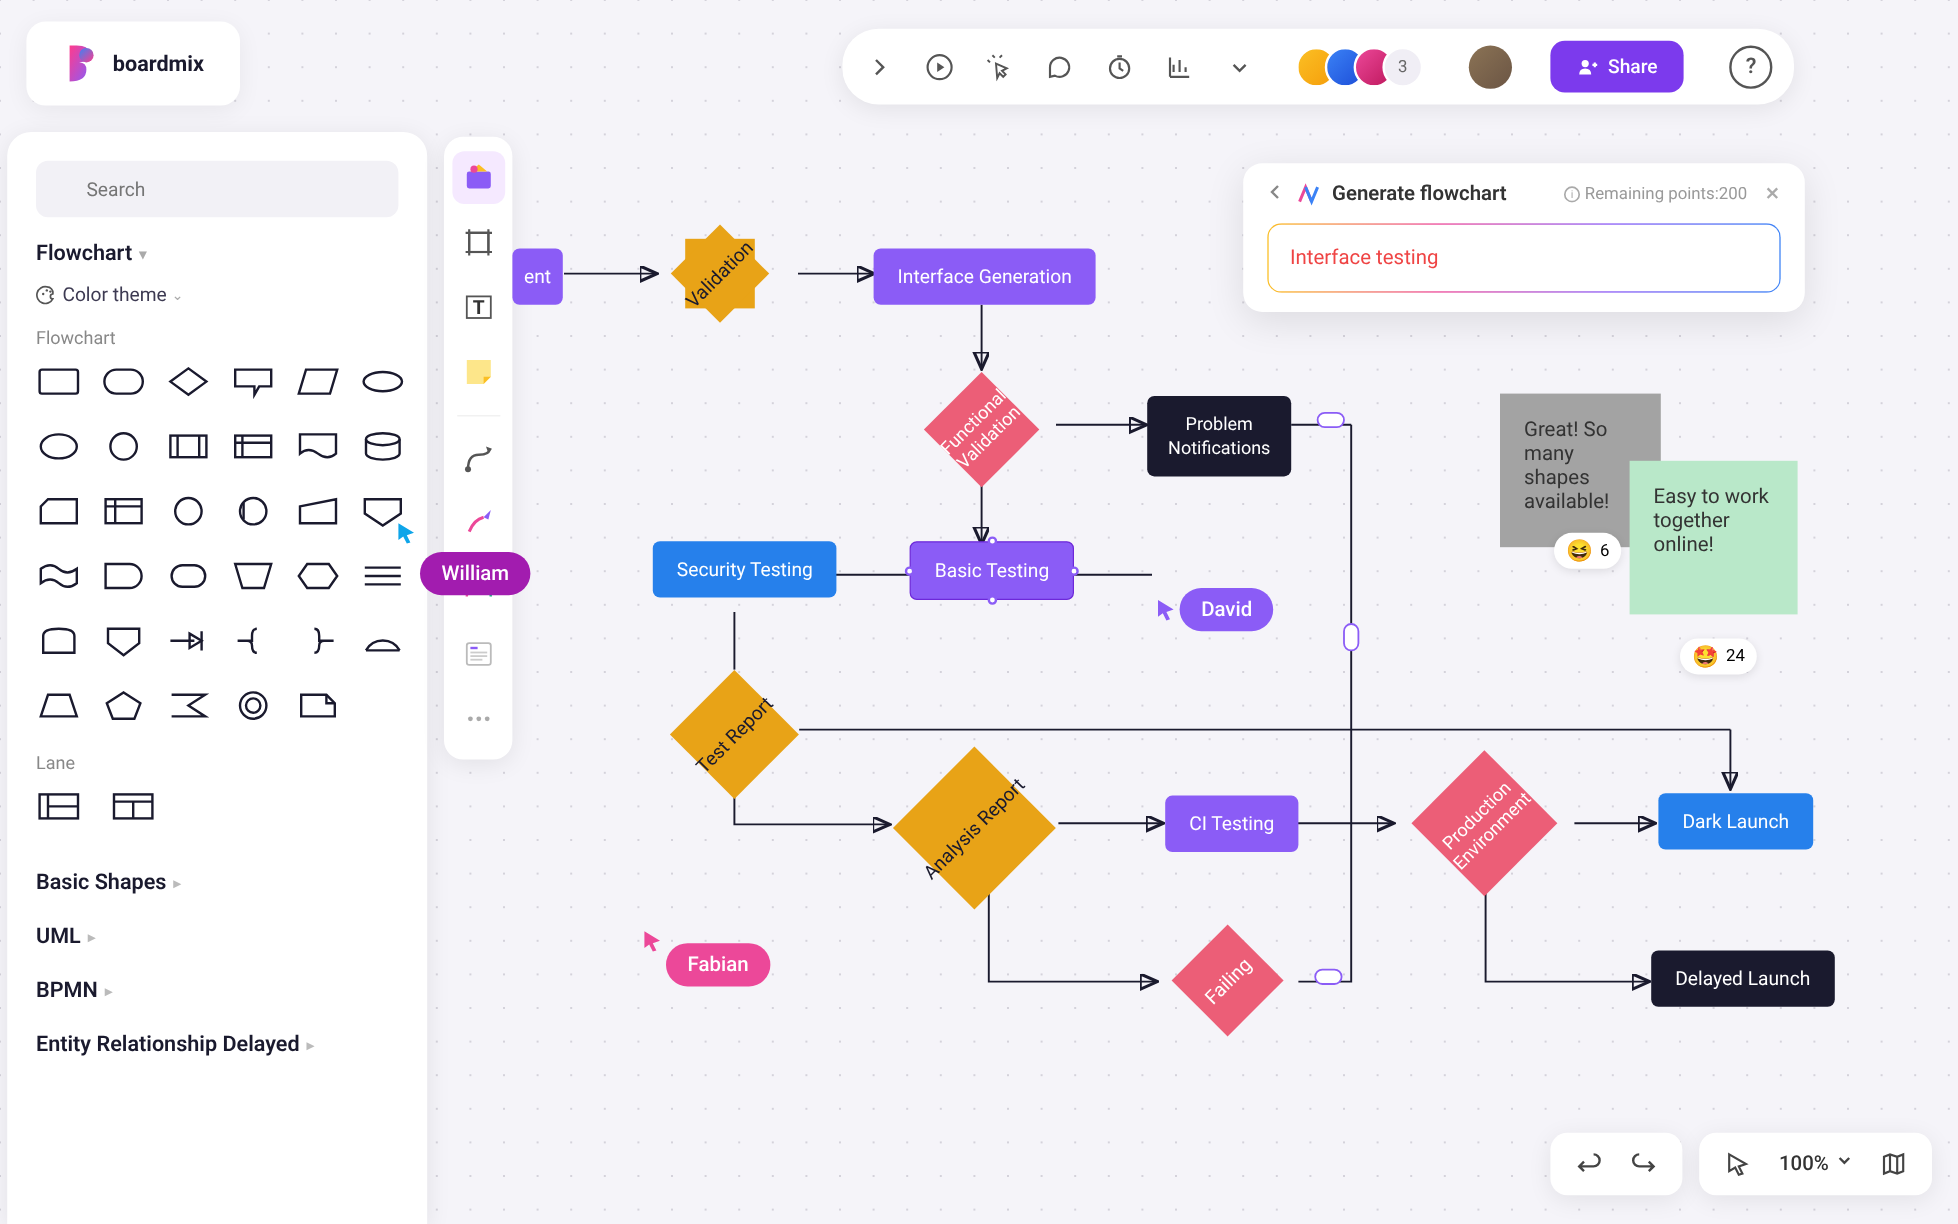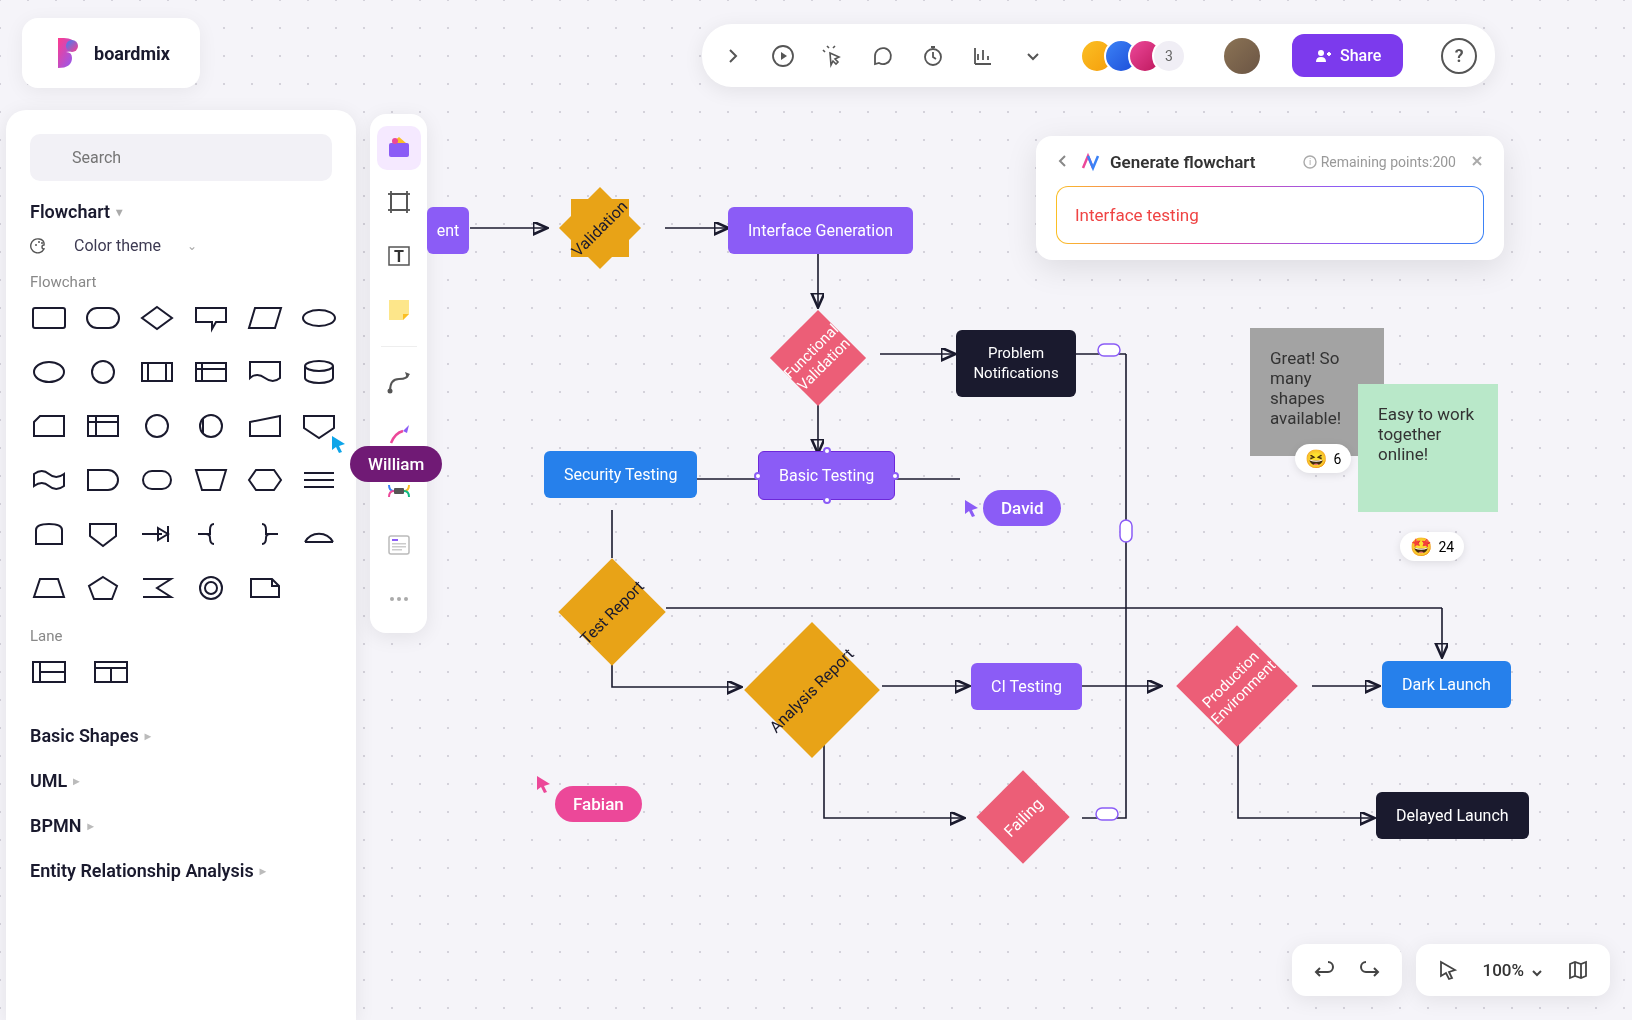--- a/index.html
+++ b/index.html
@@ -26,21 +26,21 @@
 .shape-panel { position: absolute; left: 6px; top: 110px; width: 350px; bottom: 0; background: #fff; border-radius: 20px 20px 0 0; box-shadow: 0 4px 20px rgba(0,0,0,0.08); padding: 24px; overflow-y: auto; }
 .sp-header { display: flex; align-items: center; justify-content: space-between; margin-bottom: 18px; }
 .sp-title { font-size: 20px; font-weight: 600; color: #1a1a2e; }
 .sp-title-s { color: #a8a4b8; font-weight: 400; margin-left: 4px; font-size: 17px; }
 .sp-header-icons { display: flex; gap: 18px; }
 .sp-search { width: 100%; background: #f2f1f6; border: none; border-radius: 10px; padding: 14px 14px 14px 42px; font-size: 16px; color: #8b5cf6; position: relative; }
 .sp-search-wrap { position: relative; margin-bottom: 20px; }
 .sp-search-icon { position: absolute; left: 12px; top: 50%; transform: translateY(-50%); color: #999; }
 .sp-section-title { font-size: 18px; font-weight: 600; color: #1a1a2e; margin-bottom: 14px; display: flex; align-items: center; gap: 6px; }
 .sp-section-title .chev { color: #aaa; font-size: 12px; }
-.sp-color-theme { display: flex; align-items: center; gap: 26px; color: #3d3a52; font-size: 16px; margin-bottom: 18px; cursor: pointer; }
+.sp-color-theme { display: flex; align-items: center; gap: 4px; color: #3d3a52; font-size: 16px; margin-bottom: 18px; cursor: pointer; }
 .sp-subtitle { font-size: 15px; color: #888; margin-bottom: 12px; }
 .shape-grid { display: grid; grid-template-columns: repeat(6, 1fr); gap: 24px 16px; margin-bottom: 24px; }
 .shape-cell { width: 38px; height: 30px; display: flex; align-items: center; justify-content: center; cursor: pointer; }
 .shape-cell svg { width: 100%; height: 100%; }
 .lane-grid { display: flex; gap: 24px; margin-bottom: 26px; }
 .cat-row { font-size: 18px; font-weight: 600; color: #1a1a2e; padding: 12px 0; cursor: pointer; display: flex; align-items: center; gap: 6px; }
 .cat-row .chev { color: #bbb; font-size: 12px; }
 
 
 .vtools { position: absolute; left: 370px; top: 114px; width: 57px; background: #fff; border-radius: 16px; box-shadow: 0 4px 20px rgba(0,0,0,0.08); padding: 12px 0; display: flex; flex-direction: column; align-items: center; gap: 10px; }
@@ -410,21 +410,21 @@
     </div>
   <div class="cat-row">
       <span>UML</span>
       <span class="chev">▸</span>
     </div>
   <div class="cat-row">
       <span>BPMN</span>
       <span class="chev">▸</span>
     </div>
   <div class="cat-row">
-      <span>Entity Relationship Analysis</span>
+      <span>Entity Relationship Delayed</span>
       <span class="chev">▸</span>
     </div>
 </div>
 
 <div class="vtools">
   <div class="vtool active">
       <svg width="30" height="30" viewBox="0 0 30 30">
         <rect x="5" y="10" width="20" height="14" rx="2" fill="#8b5cf6"></rect>
         <path d="M8 10 L15 4 L22 10" fill="#fbbf24"></path>
         <circle cx="11" cy="8" r="3" fill="#ec4899"></circle>
@@ -571,21 +571,21 @@
     <div class="diamond-inner" style="position:relative;">Failing</div>
   </div>
 <div class="node rect dark" style="left:1376px;top:792px;">
     <span>Delayed Launch</span>
   </div>
 
 <div class="cursor-label" style="left:334px;top:406px;">
   <svg class="cursor-ptr" viewBox="0 0 18 20" style="position:absolute;left:-4px;top:28px;">
       <path d="M2 2 L15 10 L9 12 L12 18 L9 19 L6 13 L2 16 Z" fill="#0ea5e9"></path>
     </svg>
-  <div class="cursor-name" style="background:#701a75;margin-left:16px;margin-top:40px;">William</div>
+  <div class="cursor-name" style="background:#a21caf;margin-left:16px;margin-top:54px;">William</div>
 </div>
 <div class="cursor-label" style="left:963px;top:490px;">
   <svg class="cursor-ptr" viewBox="0 0 18 20">
       <path d="M2 2 L15 10 L9 12 L12 18 L9 19 L6 13 L2 16 Z" fill="#8b5cf6"></path>
     </svg>
   <div class="cursor-name" style="background:#8b5cf6;">David</div>
 </div>
 <div class="cursor-label" style="left:539px;top:786px;">
   <svg class="cursor-ptr" viewBox="0 0 18 20" style="position:absolute;left:-4px;top:-12px;">
       <path d="M2 2 L15 10 L9 12 L12 18 L9 19 L6 13 L2 16 Z" fill="#ec4899"></path>
@@ -646,21 +646,21 @@
           <path d="M16 10 L20 14 L16 18 M20 14 L8 14 A5 5 0 0 1 8 4" stroke="currentColor" stroke-width="2" fill="none"></path>
         </svg>
       </div>
   </div>
   <div class="bc-group">
     <div class="bc-icon">
         <svg width="22" height="22" viewBox="0 0 22 22">
           <path d="M4 3 L18 11 L12 13 L15 19 L12 20 L9 14 L4 17 Z" stroke="currentColor" stroke-width="1.8" fill="none"></path>
         </svg>
       </div>
-    <div style="display:flex;align-items:flex-end;gap:6px;cursor:pointer;">
+    <div style="display:flex;align-items:flex-start;gap:6px;cursor:pointer;">
       <span class="zoom-text">100%</span>
       <svg width="14" height="14" viewBox="0 0 14 14">
           <path d="M3 5 L7 9 L11 5" stroke="#444" stroke-width="2" fill="none"></path>
         </svg>
     </div>
     <div class="bc-icon">
         <svg width="24" height="24" viewBox="0 0 24 24">
           <path d="M4 6 L9 4 L15 6 L20 4 L20 18 L15 20 L9 18 L4 20 Z M9 4 L9 18 M15 6 L15 20" stroke="currentColor" stroke-width="1.8" fill="none"></path>
         </svg>
       </div>

